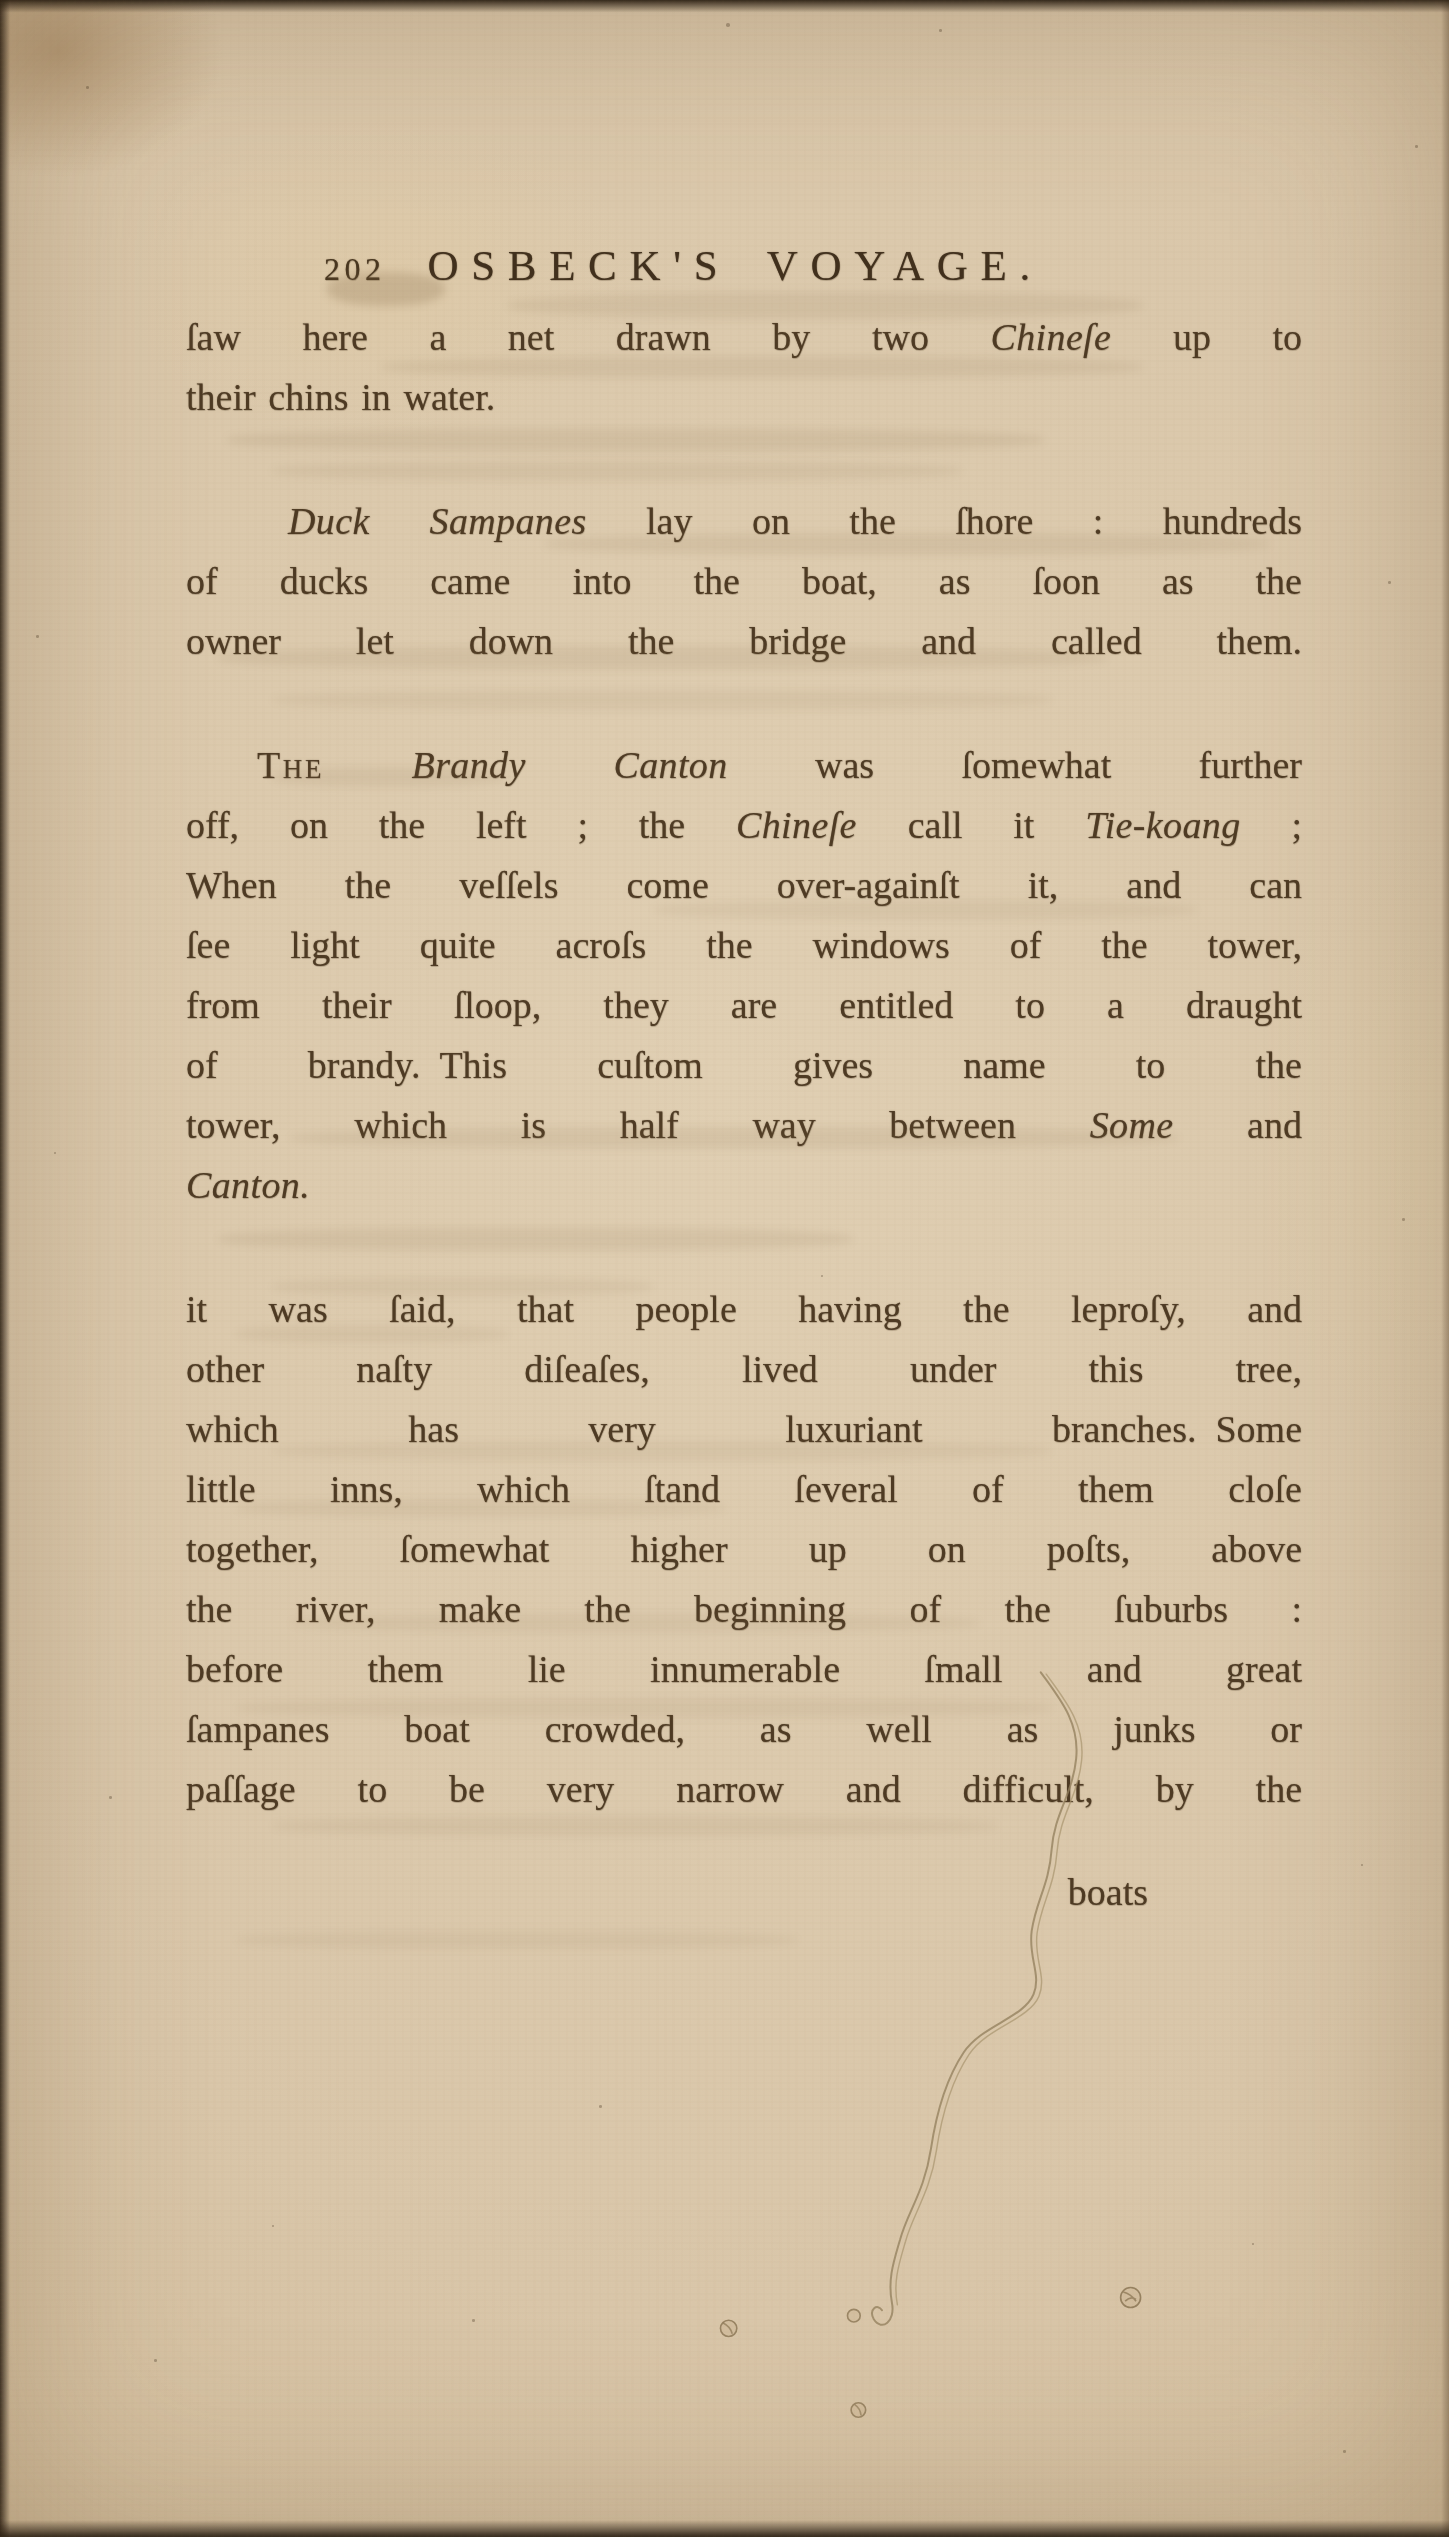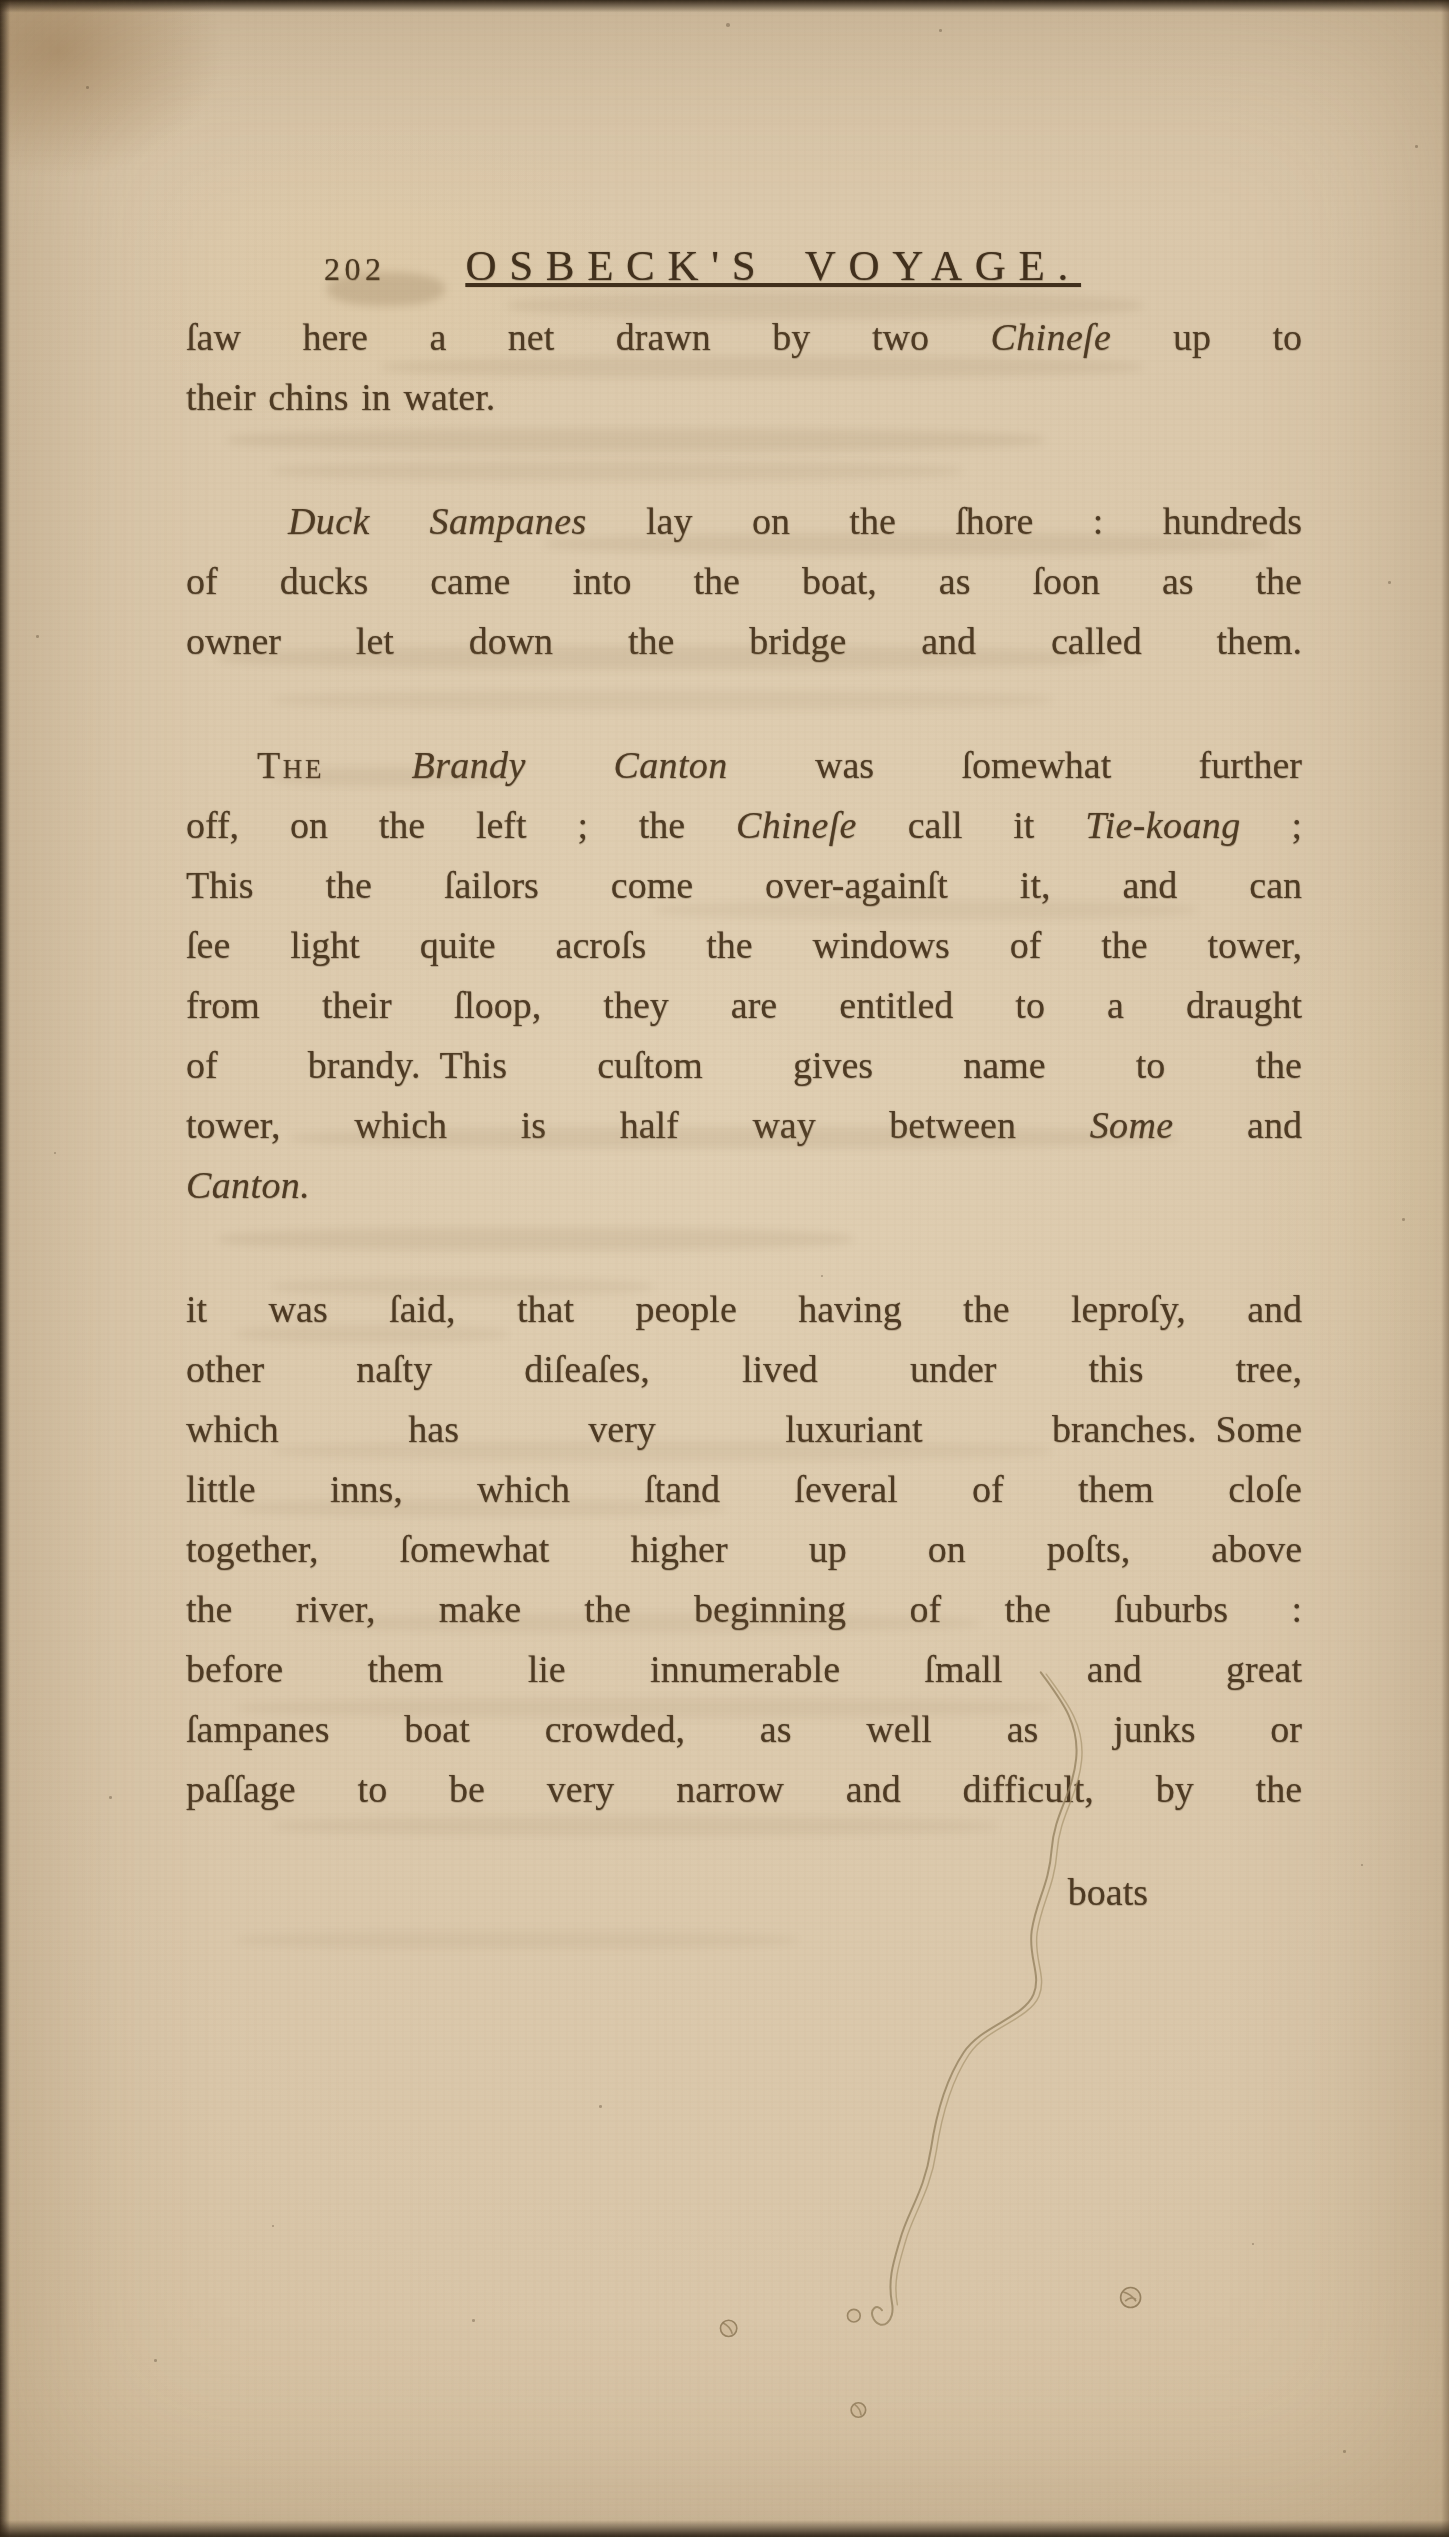--- a/index.html
+++ b/index.html
@@ -19,21 +19,21 @@
     box-shadow: inset 0 0 200px rgba(108,82,50,.33);
   }
   #grain{position:absolute;inset:0;pointer-events:none;opacity:.5;
     background:
       repeating-linear-gradient(0deg, rgba(150,120,82,.05) 0 1.8px, rgba(0,0,0,0) 1.8px 6.4px),
       repeating-linear-gradient(90deg, rgba(150,120,82,.03) 0 2.7px, rgba(0,0,0,0) 2.7px 8.2px);}
   
   .ink{color:rgba(74,55,32,.93);text-shadow:0 0 1.2px rgba(74,55,32,.6), 0.5px 0.5px 0 rgba(74,55,32,.18);}
   #header{position:absolute;left:186px;top:241px;width:1114px;white-space:nowrap;}
   #pagenum{font-size:32px;letter-spacing:.14em;margin-left:138px;color:rgba(70,52,30,.95);}
-  #runtitle{font-size:43px;letter-spacing:.295em;word-spacing:.32em;margin-left:80px;color:rgba(62,46,27,.96);text-decoration:underline;}
+  #runtitle{font-size:43px;letter-spacing:.295em;word-spacing:.32em;margin-left:42px;color:rgba(62,46,27,.96);}
   #text-block{position:absolute;left:186px;top:307px;width:1116px;font-size:38px;line-height:60px;word-spacing:3.2px;}
   .para + .para{margin-top:64px;}
   .line{text-align:justify;text-justify:inter-word;white-space:normal;}
   .line.j{text-align-last:justify;}
   .s-r{font-style:normal;margin-top:24px;}
   .s-i{font-style:italic;letter-spacing:.01em;}
   .s-sc{font-variant:small-caps;letter-spacing:.07em;}
   #catchword{position:absolute;left:186px;top:1870px;width:1114px;text-align:right;
              padding-right:152px;box-sizing:border-box;font-size:38px;}
   
@@ -58,21 +58,21 @@
         <div class="line"><span class="s-r">their chins in water.</span></div>
       </div>
       <div class="para">
         <div class="line j" style="text-indent: 102px;"><span class="s-i">Duck Sampanes</span><span class="s-r"> lay on the ſhore : hundreds</span></div>
         <div class="line j"><span class="s-r">of ducks came into the boat, as ſoon as the</span></div>
         <div class="line j"><span class="s-r">owner let down the bridge and called them.</span></div>
       </div>
       <div class="para">
         <div class="line j" style="text-indent: 71px;"><span class="s-sc">The</span><span class="s-r"> </span><span class="s-i">Brandy Canton</span><span class="s-r"> was ſomewhat further</span></div>
         <div class="line j"><span class="s-r">off, on the left ; the </span><span class="s-i">Chineſe</span><span class="s-r"> call it </span><span class="s-i">Tie-koang</span><span class="s-r"> ;</span></div>
-        <div class="line j"><span class="s-r">This the ſailors come over-againſt it, and can</span></div>
+        <div class="line j"><span class="s-r">When the veſſels come over-againſt it, and can</span></div>
         <div class="line j"><span class="s-r">ſee light quite acroſs the windows of the tower,</span></div>
         <div class="line j"><span class="s-r">from their ſloop, they are entitled to a draught</span></div>
         <div class="line j"><span class="s-r">of brandy. This cuſtom gives name to the</span></div>
         <div class="line j"><span class="s-r">tower, which is half way between </span><span class="s-i">Some</span><span class="s-r"> and</span></div>
         <div class="line"><span class="s-i">Canton.</span></div>
       </div>
       <div class="para">
         <div class="line j"><span class="s-r">it was ſaid, that people having the leproſy, and</span></div>
         <div class="line j"><span class="s-r">other naſty diſeaſes, lived under this tree,</span></div>
         <div class="line j"><span class="s-r">which has very luxuriant branches. Some</span></div>

